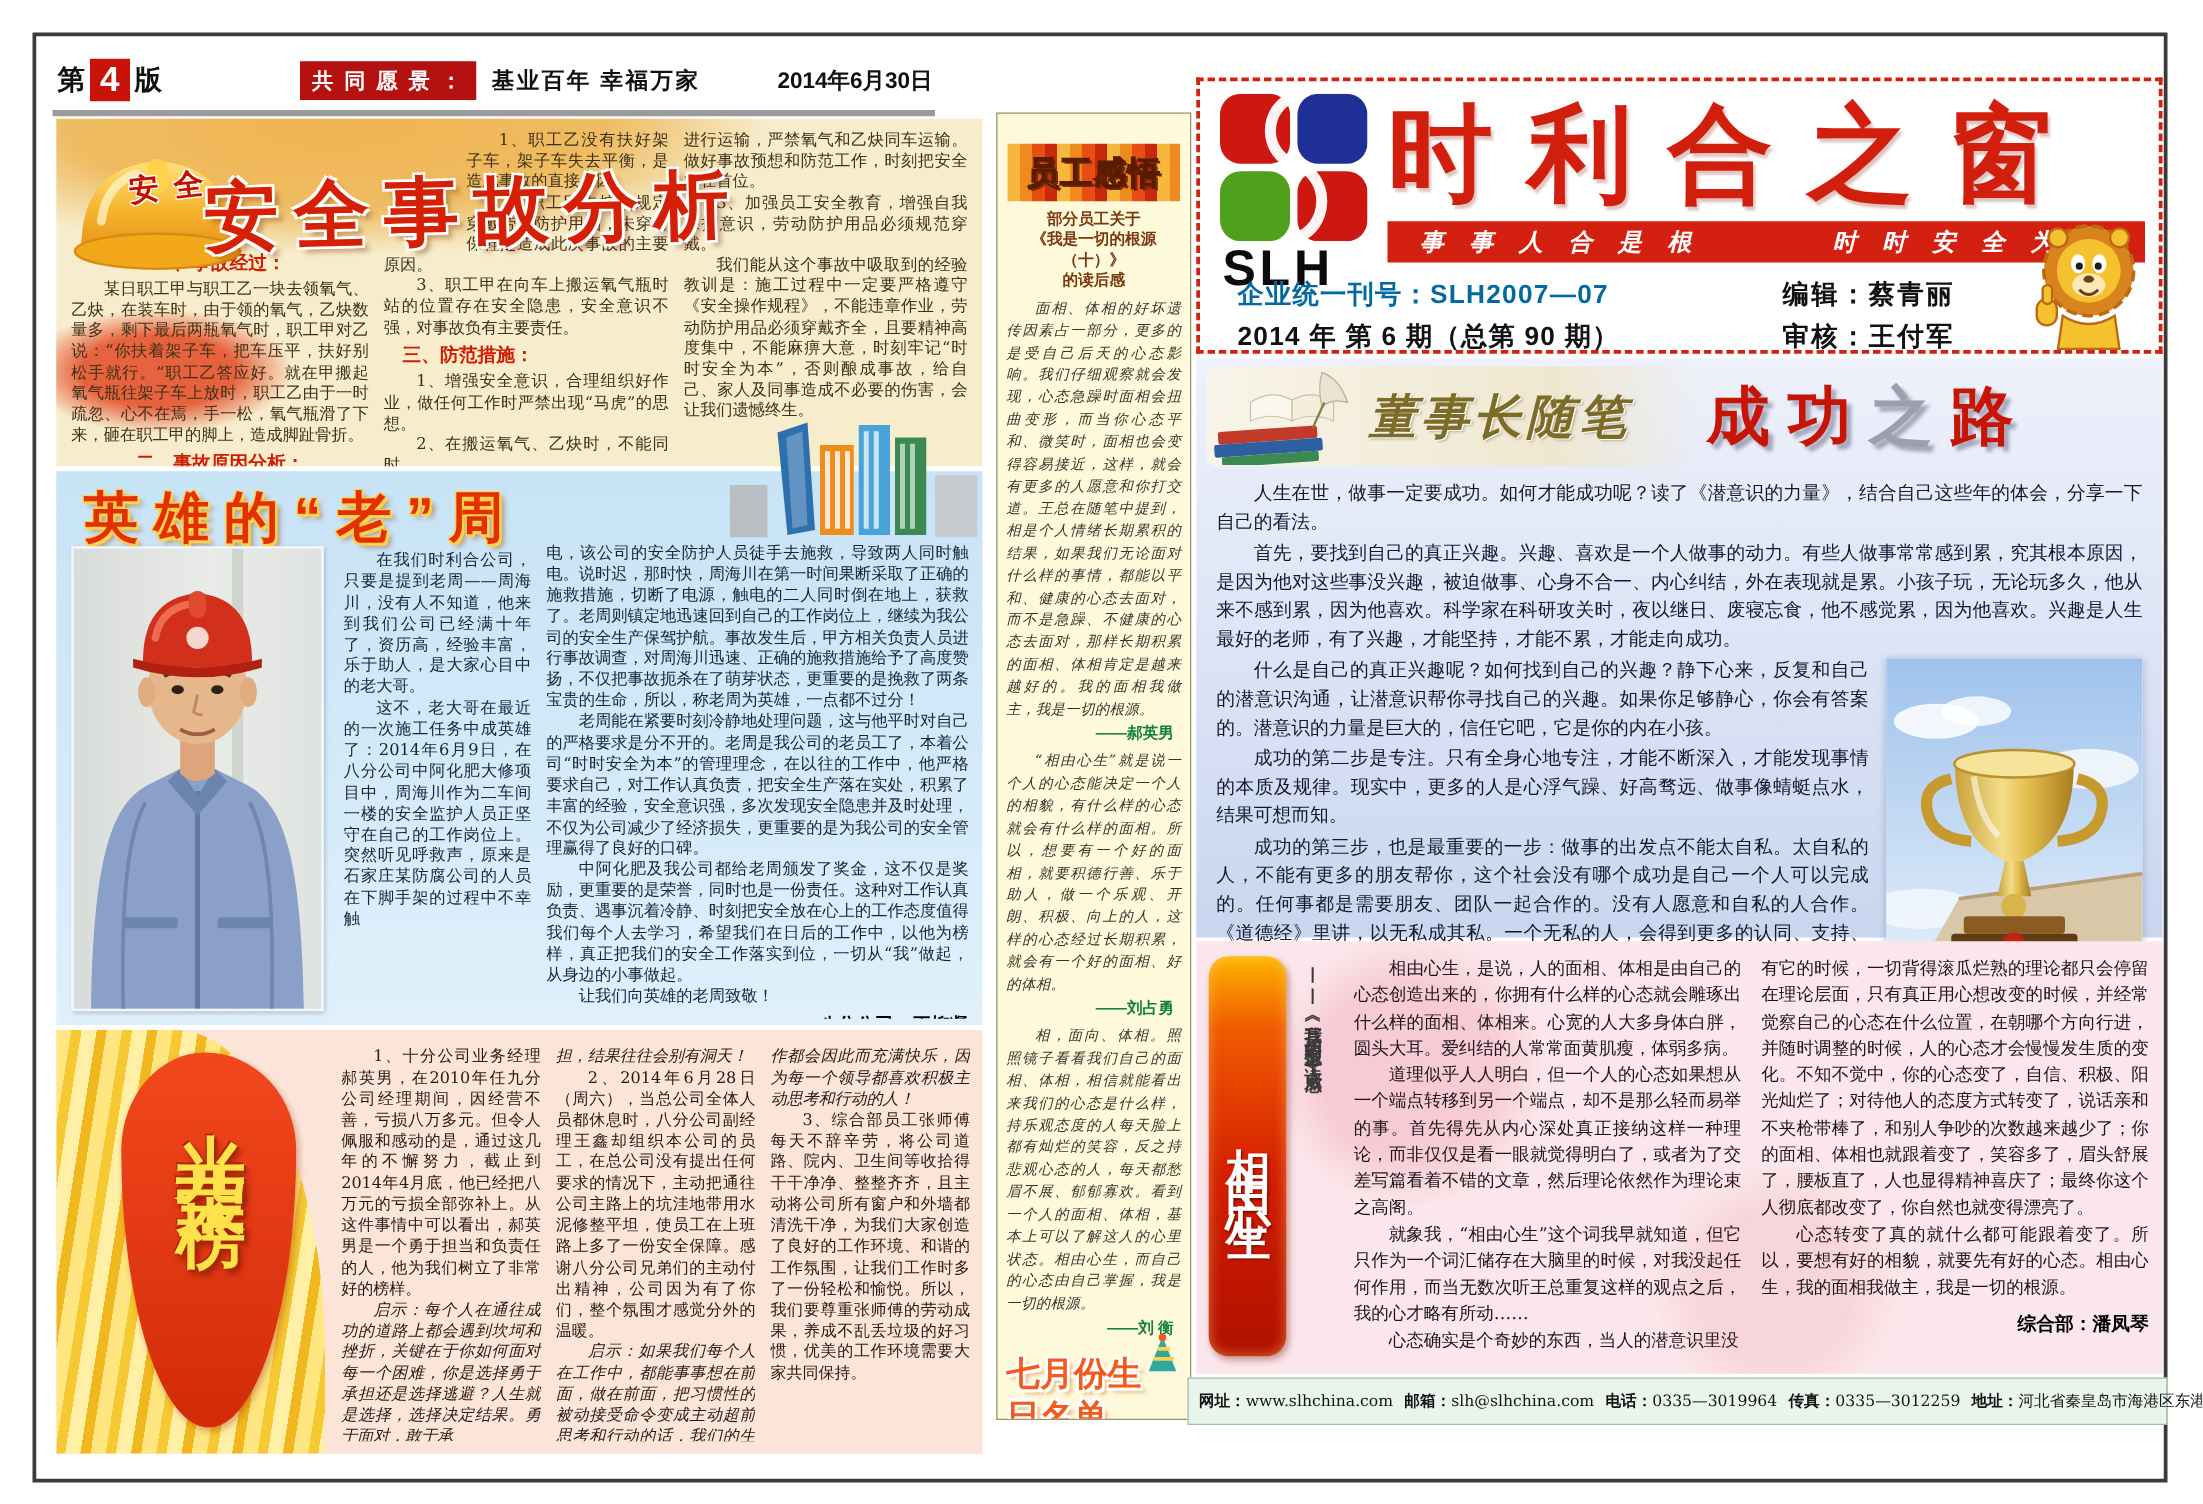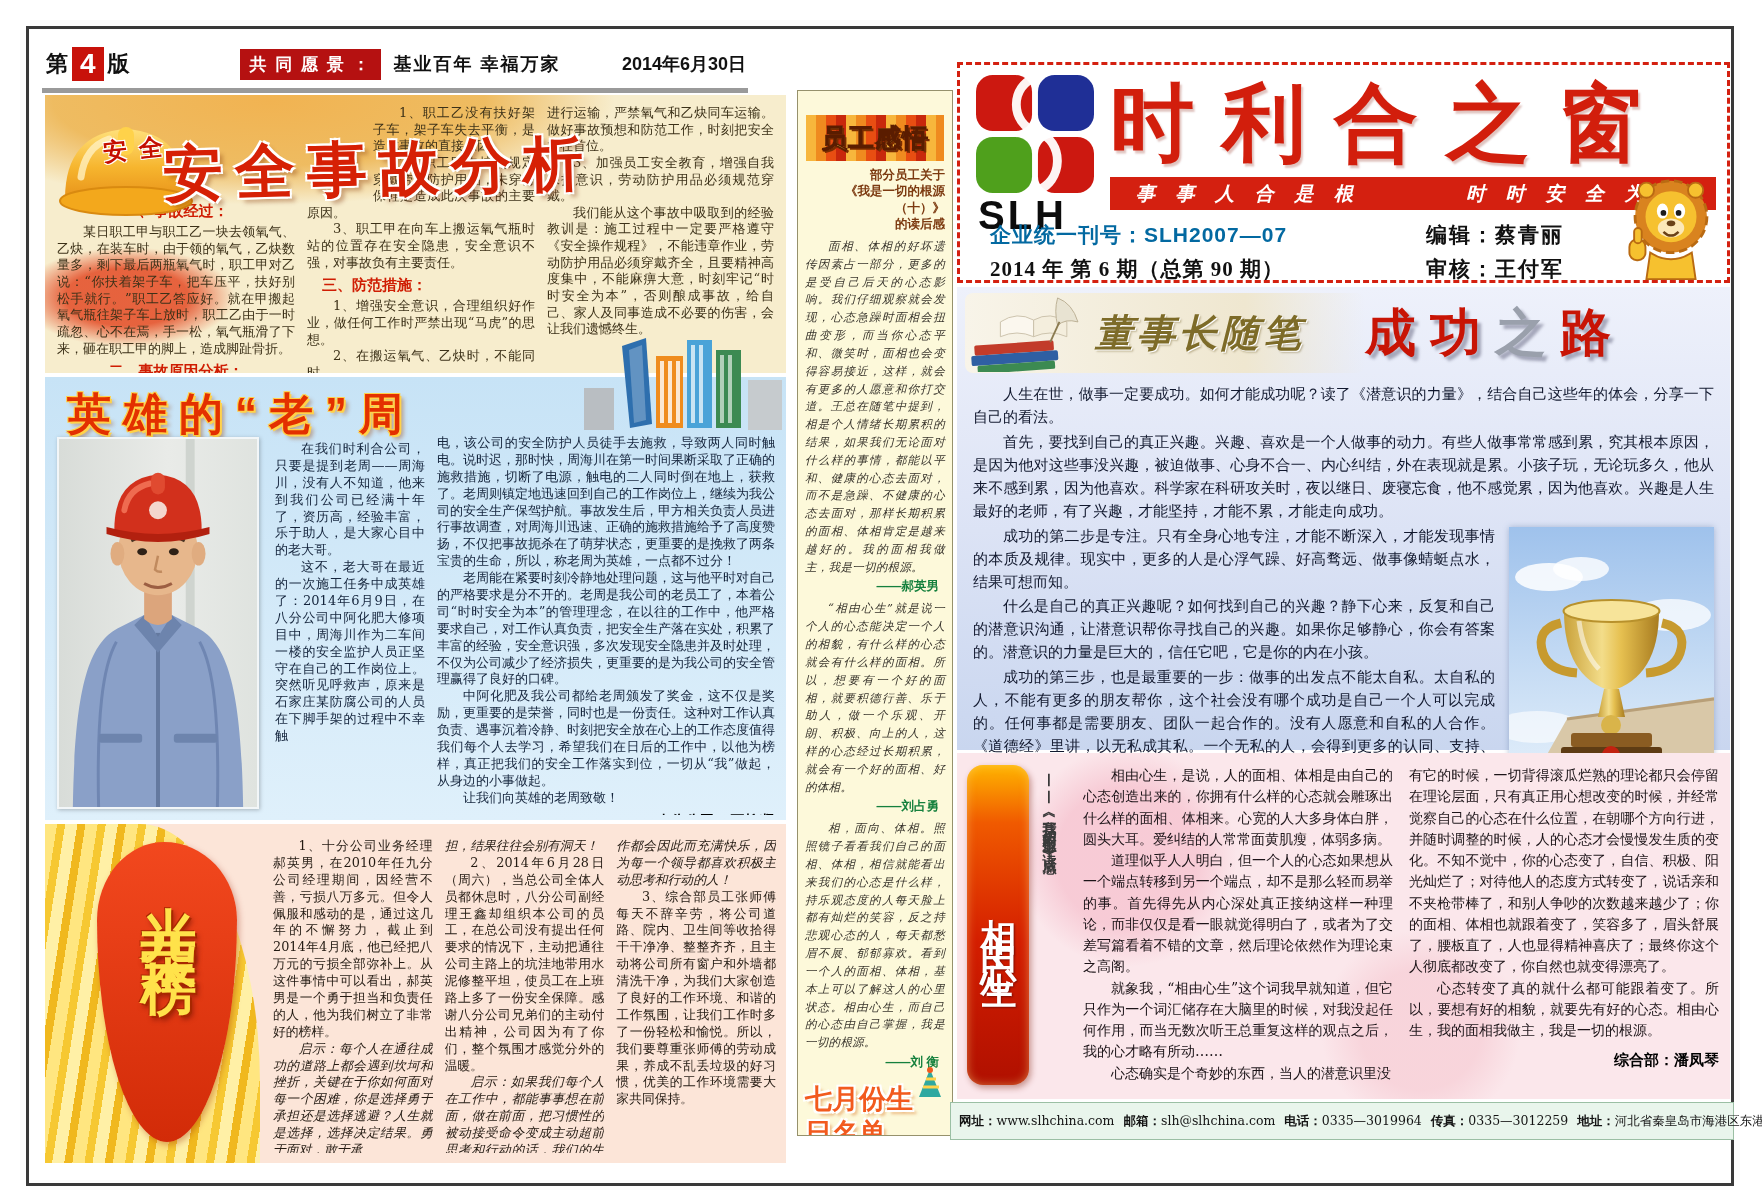--- a/index.html
+++ b/index.html
@@ -79,21 +79,21 @@
   .g-col{flex:1;font-size:12.8px;line-height:1.32;color:#231a12;text-align:justify;overflow:hidden}
   .script{font-style:italic}
 
   
   .midcol{position:absolute;left:797px;top:90px;width:156px;height:1046px;background:#fdf9da;
           border:1px solid #96916c;padding:8px 7px;overflow:hidden}
   .feel-header{width:138px;height:46px;margin:16px auto 6px auto;display:flex;align-items:center;justify-content:center;
       background:repeating-linear-gradient(90deg,#f7b63c 0 10px,#ef8a1f 10px 20px,#e84e12 20px 30px,#c8280c 30px 40px)}
   .feel-header span{font-family:"Liberation Sans",sans-serif;font-size:26px;font-weight:900;color:#ffe94a;
       letter-spacing:1px;-webkit-text-stroke:1px #5a1c00;text-shadow:2px 2px 0 #7a2c00}
-  .feel-sub{text-align:right;font-family:"Liberation Sans",sans-serif;font-weight:bold;color:#7c3a10;
+  .feel-sub{text-align:center;font-family:"Liberation Sans",sans-serif;font-weight:bold;color:#7c3a10;
             font-size:12.5px;line-height:1.3;margin-bottom:6px}
   .feel-t{font-size:11.5px;line-height:1.55;color:#38342c;font-style:italic;text-align:justify;letter-spacing:.3px}
   .feel-sig{font-size:12.5px;font-weight:bold;color:#15803d;text-align:right;margin:2px 6px 5px 0;
             font-family:"Liberation Sans",sans-serif}
   .bday-title{position:relative;text-align:left;margin:12px 0 6px 0;line-height:1.25;
       font-family:"Liberation Sans",sans-serif;font-size:27px;font-weight:900;color:#f25a1e;
       text-shadow:-2px -2px 0 #fff,2px -2px 0 #fff,-2px 2px 0 #fff,2px 2px 0 #fff,4px 4px 3px rgba(220,120,40,.5)}
   .party-hat{position:absolute;right:-2px;top:-16px;width:34px;height:34px}
 
   
@@ -102,21 +102,21 @@
   .slh-logo{position:absolute;left:16px;top:10px;width:118px;height:118px}
   .slh-text{position:absolute;left:18px;top:128px;font-family:"Liberation Sans",sans-serif;
             font-size:40px;font-weight:900;color:#0c0c0c;letter-spacing:3px}
   .mast-title{position:absolute;left:150px;top:2px;font-size:84px;font-weight:900;color:#d21e0c;
               letter-spacing:28px;white-space:nowrap;text-shadow:2px 3px 2px rgba(130,20,0,.25)}
   .mast-banner{position:absolute;left:150px;top:112px;width:606px;height:33px;background:#d42010;
                color:#fff;display:flex;justify-content:space-between;align-items:center;padding:16px 26px;
                font-size:19px;font-weight:bold;font-style:italic;letter-spacing:7px}
   .mast-serial{position:absolute;left:30px;top:156px;font-family:"Liberation Sans",sans-serif;
                font-size:21px;font-weight:600;color:#0369a1;letter-spacing:1px}
-  .mast-issue{position:absolute;left:30px;top:190px;font-family:Liberation Serif, serif;
+  .mast-issue{position:absolute;left:30px;top:190px;font-family:Liberation Sans, sans-serif;
               font-size:21px;font-weight:600;color:#111;letter-spacing:1px}
   .mast-editor{position:absolute;left:466px;top:156px;font-family:"Liberation Sans",sans-serif;
                font-size:21px;font-weight:600;color:#111;letter-spacing:2px}
   .mast-auditor{position:absolute;left:466px;top:190px;font-family:"Liberation Sans",sans-serif;
                 font-size:21px;font-weight:600;color:#111;letter-spacing:2px}
   .lion{position:absolute;right:6px;top:112px;width:100px;height:104px}
 
   
   .success{position:absolute;left:957px;top:287px;width:773px;height:463px;
            background:linear-gradient(180deg,#eef1fb 0%,#dfe5f6 45%,#c9d6ef 100%)}
@@ -424,22 +424,22 @@
           <path d="M55 84 L150 84 Q150 150 102 164 Q55 150 55 84 Z" fill="url(#gold)"></path>
           <ellipse cx="102.5" cy="84" rx="48" ry="11" fill="#f7e49a" stroke="#b8912c" stroke-width="2"></ellipse>
           <path d="M70 94 q4 32 20 48" stroke="#fff" opacity=".55" stroke-width="5" fill="none"></path>
           <path d="M95 162 h15 l6 28 h-27 z" fill="url(#gold)"></path>
           <circle cx="102" cy="198" r="10" fill="#d9b44a"></circle>
           <rect x="62" y="206" width="81" height="14" rx="3" fill="#8a5c22"></rect>
           <rect x="52" y="220" width="101" height="20" rx="3" fill="#5e3c14"></rect>
           <circle cx="102" cy="228" r="9" fill="#c22210"></circle>
         </svg>
       </div>
+      <p class="ind">什么是自己的真正兴趣呢？如何找到自己的兴趣？静下心来，反复和自己的潜意识沟通，让潜意识帮你寻找自己的兴趣。如果你足够静心，你会有答案的。潜意识的力量是巨大的，信任它吧，它是你的内在小孩。</p>
       <p class="ind">成功的第二步是专注。只有全身心地专注，才能不断深入，才能发现事情的本质及规律。现实中，更多的人是心浮气躁、好高骛远、做事像蜻蜓点水，结果可想而知。</p>
-      <p class="ind">什么是自己的真正兴趣呢？如何找到自己的兴趣？静下心来，反复和自己的潜意识沟通，让潜意识帮你寻找自己的兴趣。如果你足够静心，你会有答案的。潜意识的力量是巨大的，信任它吧，它是你的内在小孩。</p>
       <p class="ind">成功的第三步，也是最重要的一步：做事的出发点不能太自私。太自私的人，不能有更多的朋友帮你，这个社会没有哪个成功是自己一个人可以完成的。任何事都是需要朋友、团队一起合作的。没有人愿意和自私的人合作。《道德经》里讲，以无私成其私。一个无私的人，会得到更多的认同、支持、帮助，会成就更大的事业。</p>
       <p class="ind">这三步（兴趣、专注、无私）做到了，离成功就不远了。</p>
       <div class="succ-sign">王付军</div>
     </div>
   </section>
 
   <section class="mind">
     <div class="mind-banner">
       <div class="mind-title">相由心生</div>
     </div>

